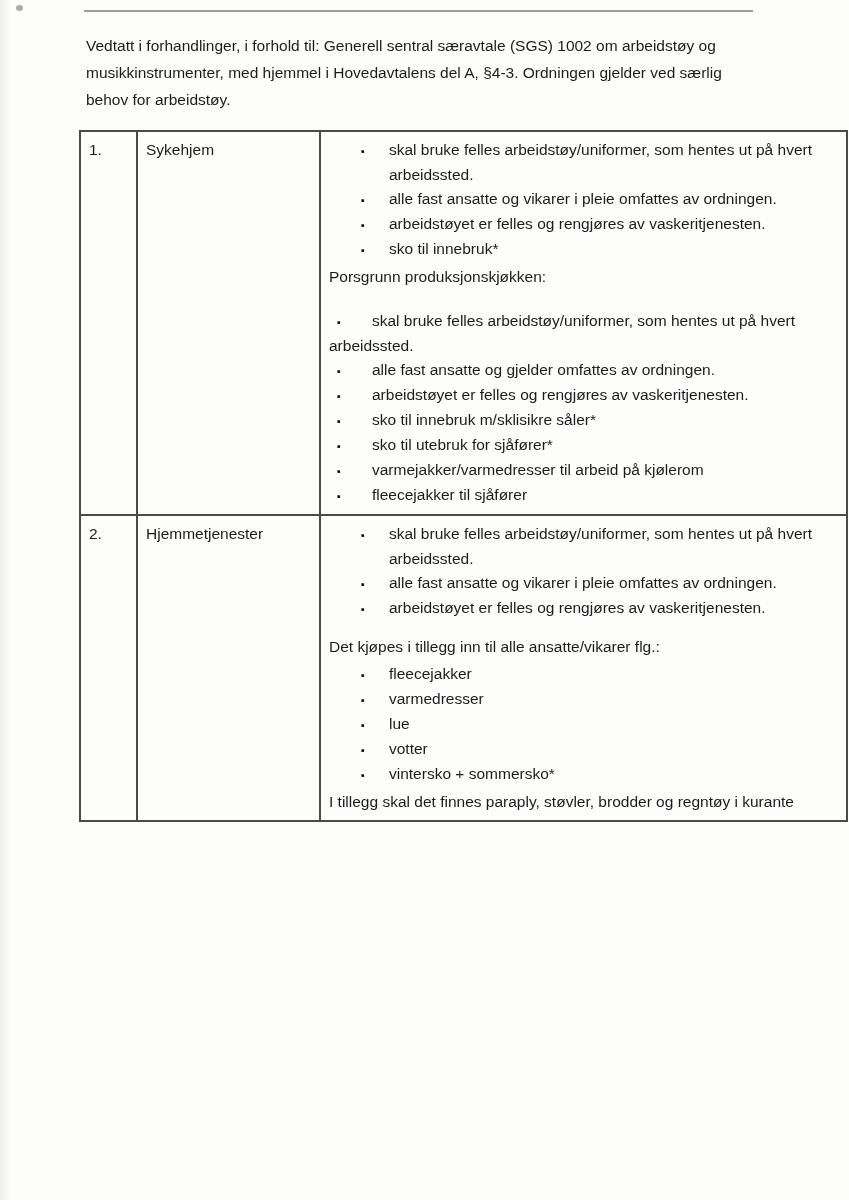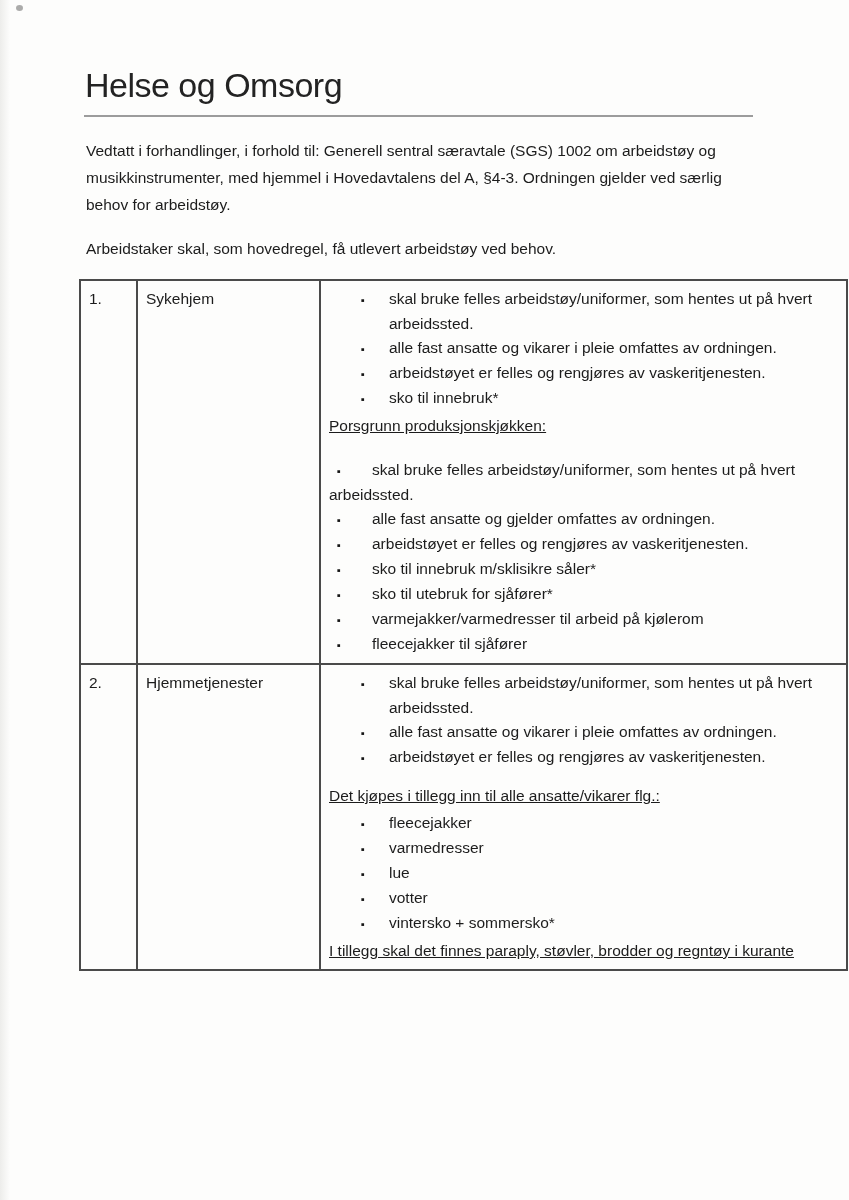--- a/index.html
+++ b/index.html
@@ -55,39 +55,37 @@
 
   .li { position: relative; }
   .li .t { white-space: pre-line; }
   
   .li.hang { padding-left: 60px; }
   .li.hang .blt { display: inline-block; width: 28px; margin-left: -28px; }
   
   .li.flush { padding-left: 0; }
   .li.flush .blt { display: inline-block; width: 43px; padding-left: 8px; box-sizing: border-box; }
   .blt { font-size: 11px; color: #141414; }
-  .cell-line { white-space: pre-line; text-decoration: underline; }
+  .cell-line { white-space: pre-line; }
   .sp2  { height: 3px; }
   .sp14 { height: 14px; }
   .sp22 { height: 20px; }
 </style>
 </head>
 <body>
 
 <div class="page">
   <div class="speck"></div>
 
-  <h1 class="doc-title">Helse og Omsorg</h1>
   <hr class="title-rule">
 
   <div class="paras">
     <p>Vedtatt i forhandlinger, i forhold til: Generell sentral særavtale (SGS) 1002 om arbeidstøy og
 musikkinstrumenter, med hjemmel i Hovedavtalens del A, §4-3. Ordningen gjelder ved særlig
 behov for arbeidstøy.</p>
-    <p>Arbeidstaker skal, som hovedregel, få utlevert arbeidstøy ved behov.</p>
   </div>
 
 
   <table class="omf">
 
     <tbody>
         <tr>
       <td class="c-num">
         <div>1.</div>
       </td>

